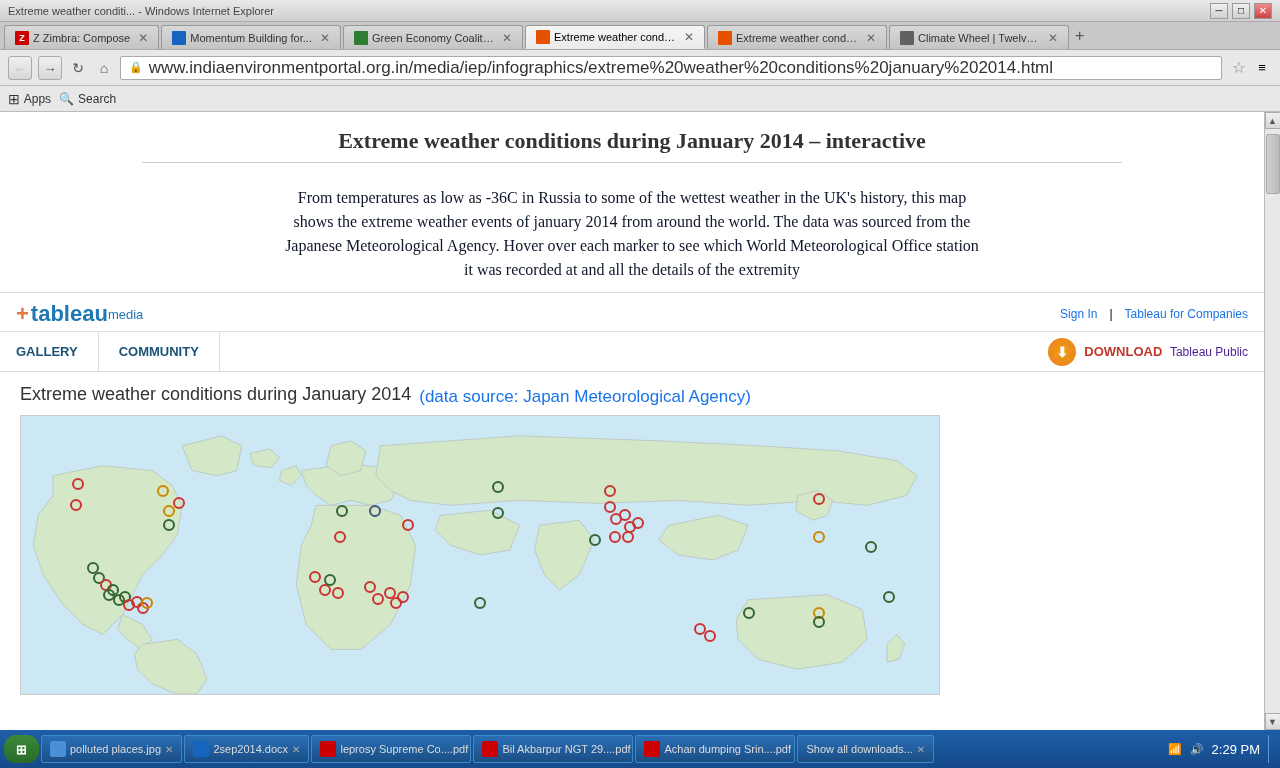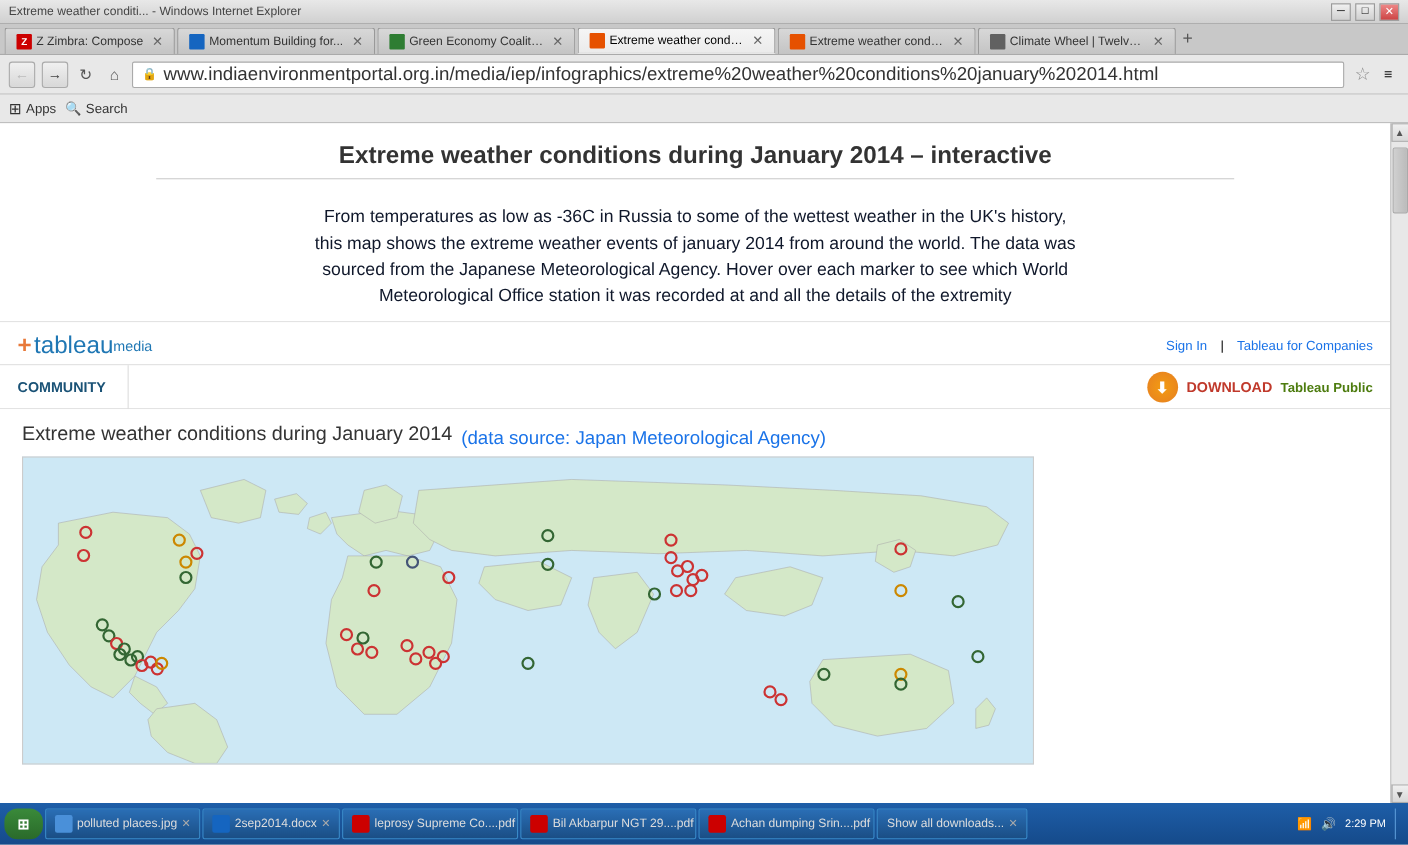--- a/index.html
+++ b/index.html
@@ -38,30 +38,30 @@
     .viewport-wrapper { display: flex; flex: 1; overflow: hidden; }
     .browser-scrollbar { width: 16px; background: #e0e0e0; border-left: 1px solid #bbb; display: flex; flex-direction: column; align-items: center; }
     .scrollbar-btn { width: 16px; height: 17px; background: linear-gradient(to bottom, #f0f0f0, #d8d8d8); border: 1px solid #aaa; display: flex; align-items: center; justify-content: center; font-size: 9px; color: #555; cursor: pointer; }
     .scrollbar-track { flex: 1; width: 100%; background: #e8e8e8; position: relative; }
     .scrollbar-thumb { width: 14px; height: 60px; background: linear-gradient(to right, #d0d0d0, #bbb); border: 1px solid #aaa; margin: 1px auto; border-radius: 2px; position: absolute; top: 4px; left: 1px; }
 
     
     .page-content { flex: 1; background: #fff; overflow: hidden; display: flex; flex-direction: column; }
 
     
-    .page-header { background: #fff; padding: 16px 20px 10px; text-align: center; border-bottom: 1px solid #ddd; }
+    .page-header { background: #fff; padding: 16px 20px 10px; text-align: center; border-bottom: 1px solid #ddd; font-family: Liberation Serif, serif; }
     .page-title { font-size: 22px; font-weight: bold; color: #333; }
     .page-description { font-size: 16px; color: #0f172a; line-height: 1.5; margin-top: 23px; max-width: 700px; margin-left: auto; margin-right: auto; }
 
     
     .tableau-nav { background: #fff; border-bottom: 1px solid #ddd; padding: 0; }
     .tableau-nav-top { display: flex; align-items: center; justify-content: space-between; padding: 8px 16px 4px; }
     .tableau-logo { display: flex; align-items: center; }
     .logo-plus { color: #e8793a; font-size: 22px; font-weight: bold; margin-right: 2px; }
-    .logo-tableau { color: #1f77b4; font-size: 22px; font-weight: normal; }
+    .logo-tableau { color: #1f77b4; font-size: 22px; font-weight: bold; }
     .logo-public { color: #1f77b4; font-size: 13px; }
     .tableau-nav-links { display: flex; align-items: center; gap: 12px; font-size: 12px; }
     .tableau-nav-links a { color: #1a73e8; text-decoration: none; }
     .tableau-nav-menu { background: #fff; border-top: 1px solid #e0e0e0; display: flex; align-items: center; padding: 0 16px; height: 40px; gap: 0; }
     .nav-menu-item { font-size: 13px; font-weight: bold; color: #1a5276; padding: 0 20px; height: 40px; display: flex; align-items: center; border-right: 1px solid #ddd; cursor: pointer; }
     .nav-menu-item:first-child { padding-left: 0; }
     .download-btn { margin-left: auto; display: flex; align-items: center; gap: 8px; color: #c0392b; font-size: 13px; font-weight: bold; cursor: pointer; }
     .download-icon { width: 28px; height: 28px; background: radial-gradient(circle, #f39c12, #e67e22); border-radius: 50%; display: flex; align-items: center; justify-content: center; color: white; font-size: 14px; }
 
     
@@ -75,21 +75,21 @@
     
     .map-svg { width: 100%; height: 100%; }
 
     
     .taskbar { background: linear-gradient(to bottom, #1e5ea8, #154a8a); height: 38px; display: flex; align-items: center; padding: 0 4px; gap: 2px; flex-shrink: 0; }
     .start-btn { background: linear-gradient(to bottom, #3a8a3a, #2a6a2a); border-radius: 12px; padding: 4px 12px; color: white; font-size: 13px; font-weight: bold; display: flex; align-items: center; gap: 4px; cursor: pointer; height: 28px; }
     .taskbar-item { background: linear-gradient(to bottom, #2a6eb5, #1a4e85); border: 1px solid #3a8ac8; height: 28px; padding: 0 8px; display: flex; align-items: center; gap: 4px; color: #ddd; font-size: 11px; cursor: pointer; border-radius: 2px; max-width: 160px; overflow: hidden; white-space: nowrap; }
     .taskbar-item-icon { width: 16px; height: 16px; flex-shrink: 0; }
     .taskbar-spacer { flex: 1; }
     .system-tray { display: flex; align-items: center; gap: 8px; padding: 0 6px; color: #ddd; font-size: 11px; }
-    .tray-time { color: #fff; font-size: 10px; text-align: right; }
+    .tray-time { color: #fff; font-size: 13px; text-align: right; }
     .show-desktop { width: 8px; height: 28px; border-left: 1px solid #5a9ad8; cursor: pointer; }
 
     .favicon-z { background: #cc0000; color: white; font-size: 9px; font-weight: bold; display: flex; align-items: center; justify-content: center; width: 14px; height: 14px; border-radius: 1px; }
   </style>
 </head>
 <body>
 
 <div class="browser-chrome">
 
   <div class="title-bar">
@@ -176,33 +176,34 @@
             <span class="logo-tableau">tableau</span>
             <span class="logo-public">media</span>
           </div>
           <div class="tableau-nav-links">
             <a href="#">Sign In</a>
             <span>|</span>
             <a href="#">Tableau for Companies</a>
           </div>
         </div>
         <div class="tableau-nav-menu">
+          <div class="nav-menu-item">GALLERY</div>
           <div class="nav-menu-item">COMMUNITY</div>
           <div class="download-btn">
             <div class="download-icon">⬇</div>
             <span>
               <span style="color:#c0392b;font-weight:bold;">DOWNLOAD</span>
-              <span style="color:#4d7c0f;font-weight:bold;font-size:12px;margin-left:4px;">Tableau Public</span>
+              <span style="color:#4c1d95;font-weight:normal;font-size:12px;margin-left:4px;">Tableau Public</span>
             </span>
           </div>
         </div>
       </div>
 
       <div class="content-area">
-        <div style="display:flex;align-items:flex-end;gap:8px;flex-wrap:wrap;">
+        <div style="display:flex;align-items:center;gap:8px;flex-wrap:wrap;">
           <span class="content-title">Extreme weather conditions during January 2014</span>
           <span class="data-source-link">(data source: Japan Meteorological Agency)</span>
         </div>
 
         <div class="map-container" id="map-area">
           
           <svg class="map-svg" viewBox="0 0 920 280" xmlns="http://www.w3.org/2000/svg">
 
             <rect width="920" height="280" fill="#cde8f5"></rect>
 

